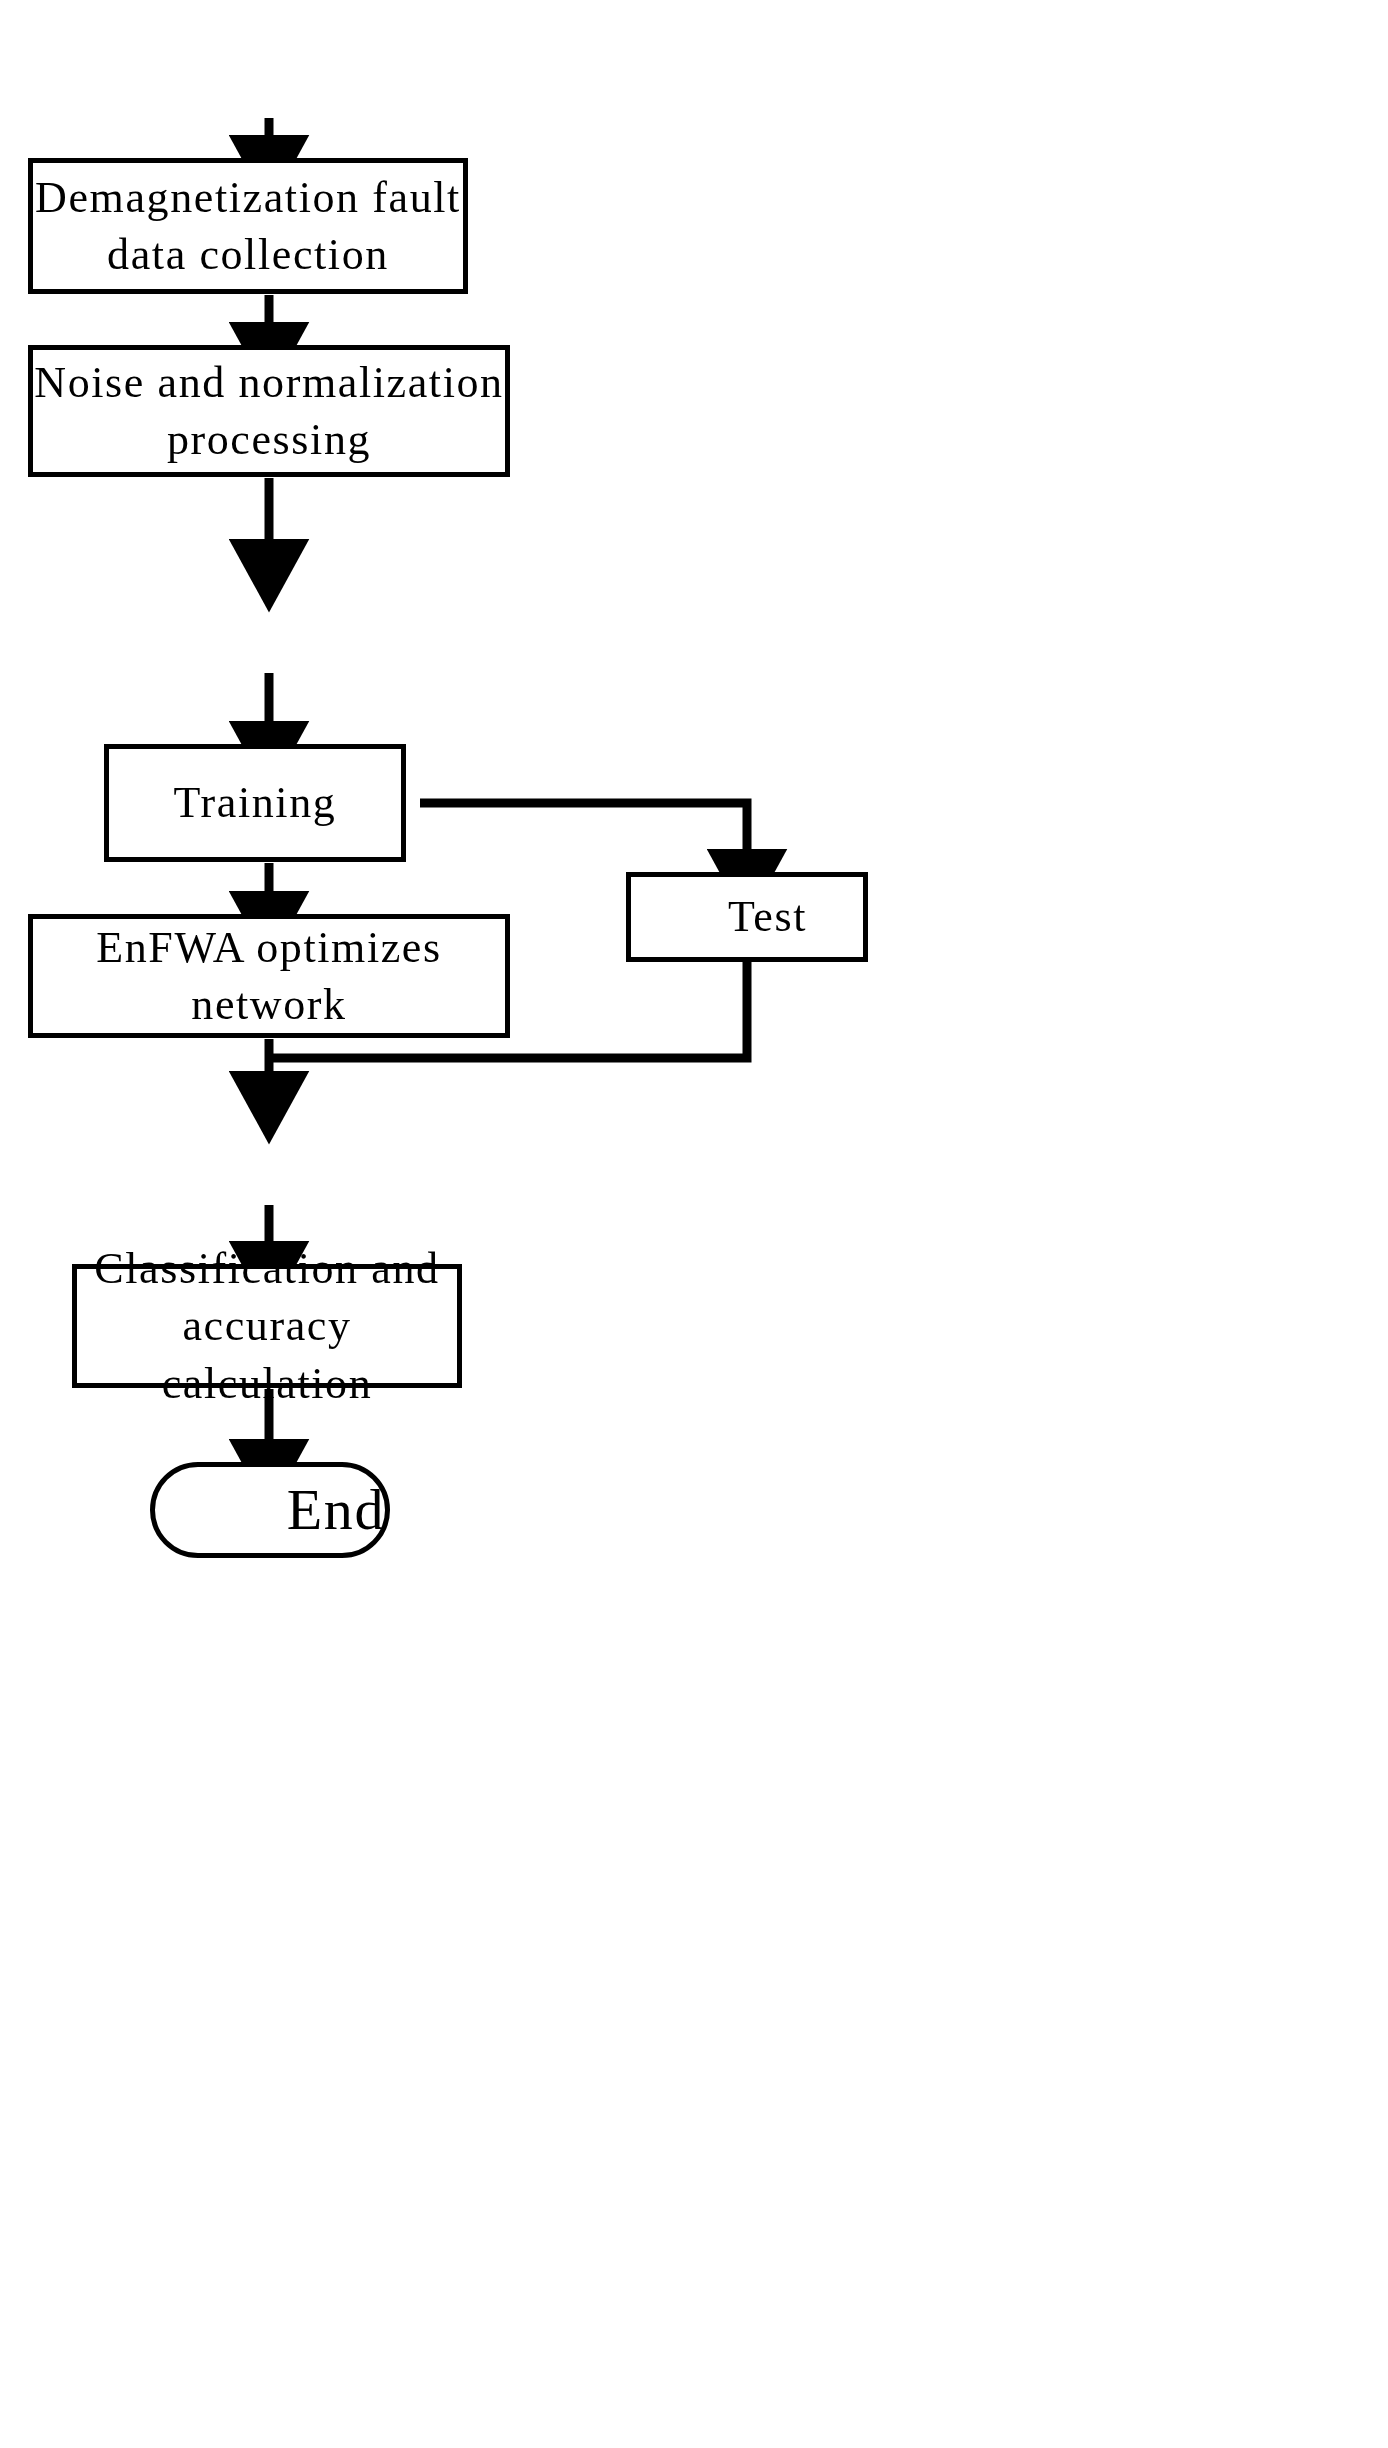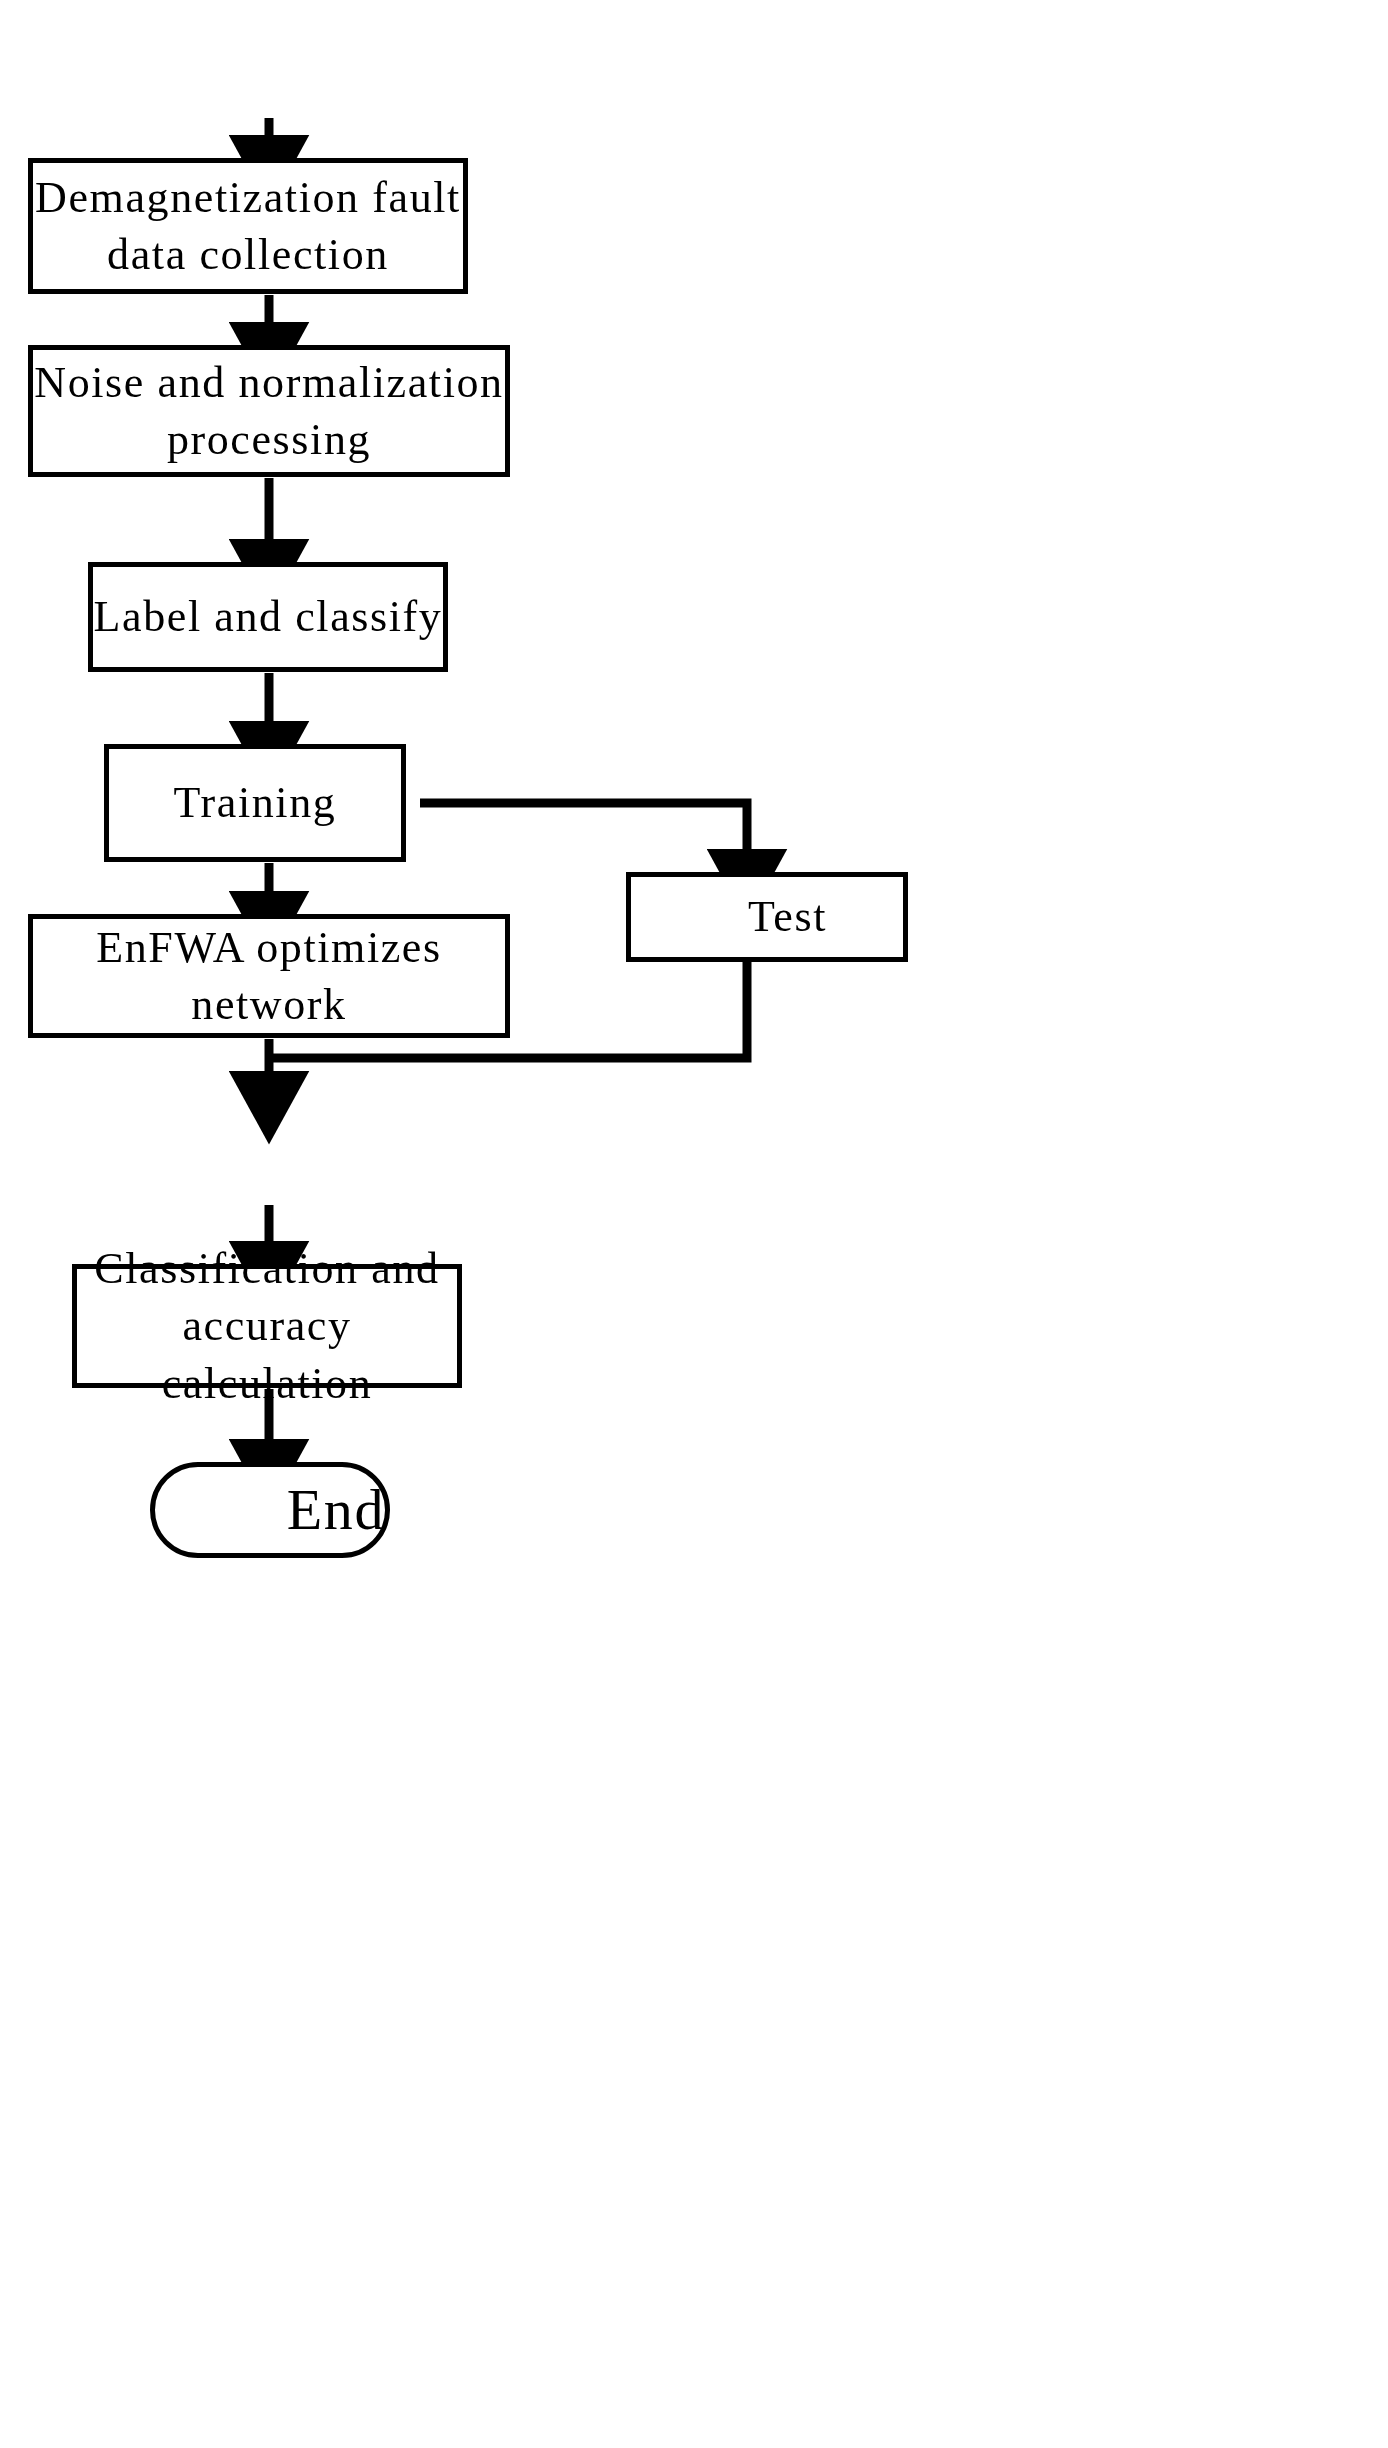--- a/index.html
+++ b/index.html
@@ -43,21 +43,21 @@
     top: 0;
     width: 1388px;
     height: 2448px;
     pointer-events: none;
   }
   .n-start  { left:150px;  top:22px;   width:240px; height:96px;  font-size:46px; }
   .n-p1     { left:28px;   top:158px;  width:440px; height:136px; font-size:44px; }
   .n-p2     { left:28px;   top:345px;  width:482px; height:132px; font-size:44px; }
   .n-p3     { left:88px;   top:562px;  width:360px; height:110px; font-size:44px; }
   .n-train  { left:104px;  top:744px;  width:302px; height:118px; font-size:44px; }
-  .n-test   { left:626px;  top:872px;  width:282px; height:90px;  font-size:44px;padding-left:41px; }
+  .n-test   { left:626px;  top:872px;  width:242px; height:90px;  font-size:44px;padding-left:41px; }
   .n-enfwa  { left:28px;   top:914px;  width:482px; height:124px; font-size:44px; }
   .n-opt    { left:72px;   top:1094px; width:394px; height:110px; font-size:44px; }
   .n-class  { left:72px;   top:1264px; width:390px; height:124px; font-size:44px; }
   .n-end    { left:150px;  top:1462px; width:240px; height:96px;  font-size:58px;text-align:right; }
 </style>
 </head>
 <body>
 
 <div id="canvas" style="transform-origin: left top;">
 
@@ -93,23 +93,20 @@
   <div class="node n-p1">
     <span class="label">Demagnetization fault
 data collection</span>
   </div>
 
   <div class="node n-p2">
     <span class="label">Noise and normalization
 processing</span>
   </div>
 
-  <div class="node n-p3">
-    <span class="label">Label and classify</span>
-  </div>
 
   <div class="node n-train">
     <span class="label">Training</span>
   </div>
 
   <div class="node n-test">
     <span class="label">Test</span>
   </div>
 
   <div class="node n-enfwa">

